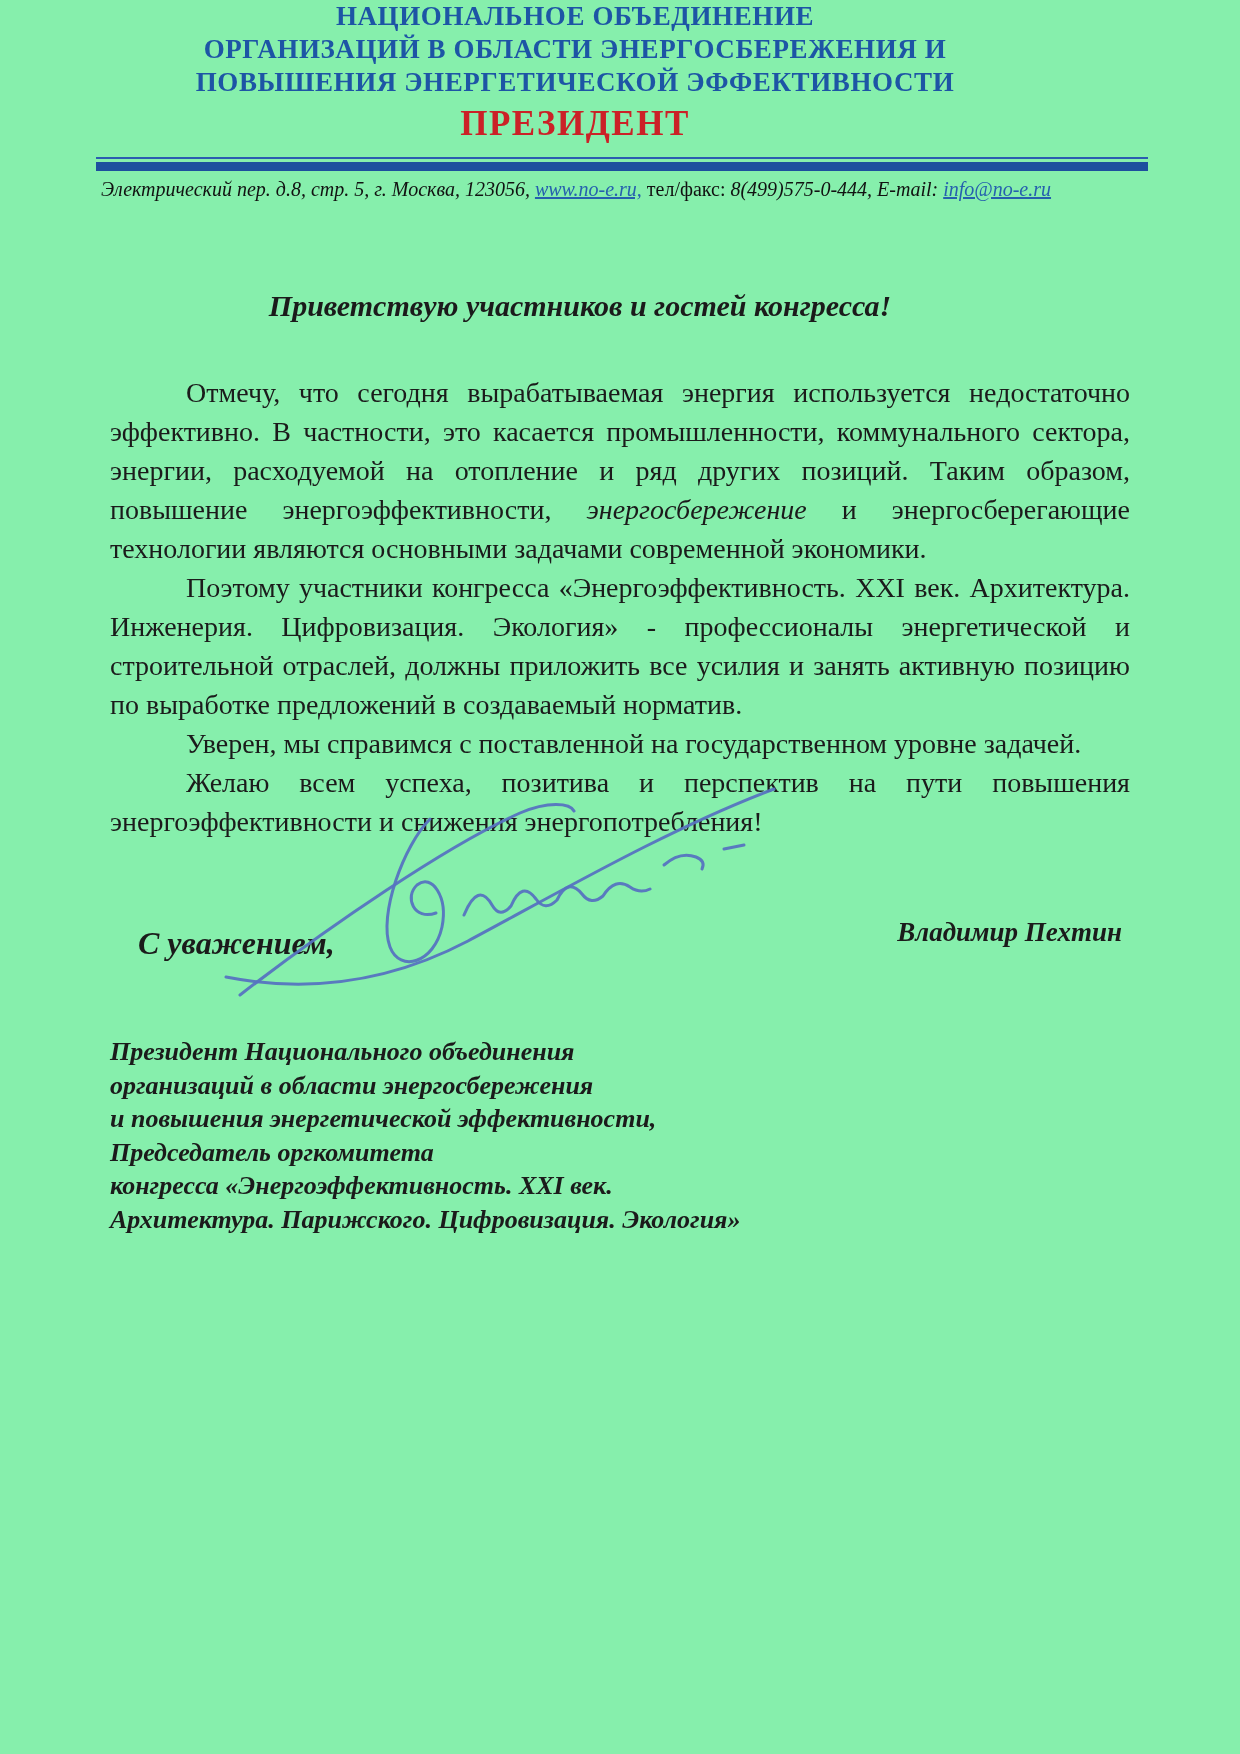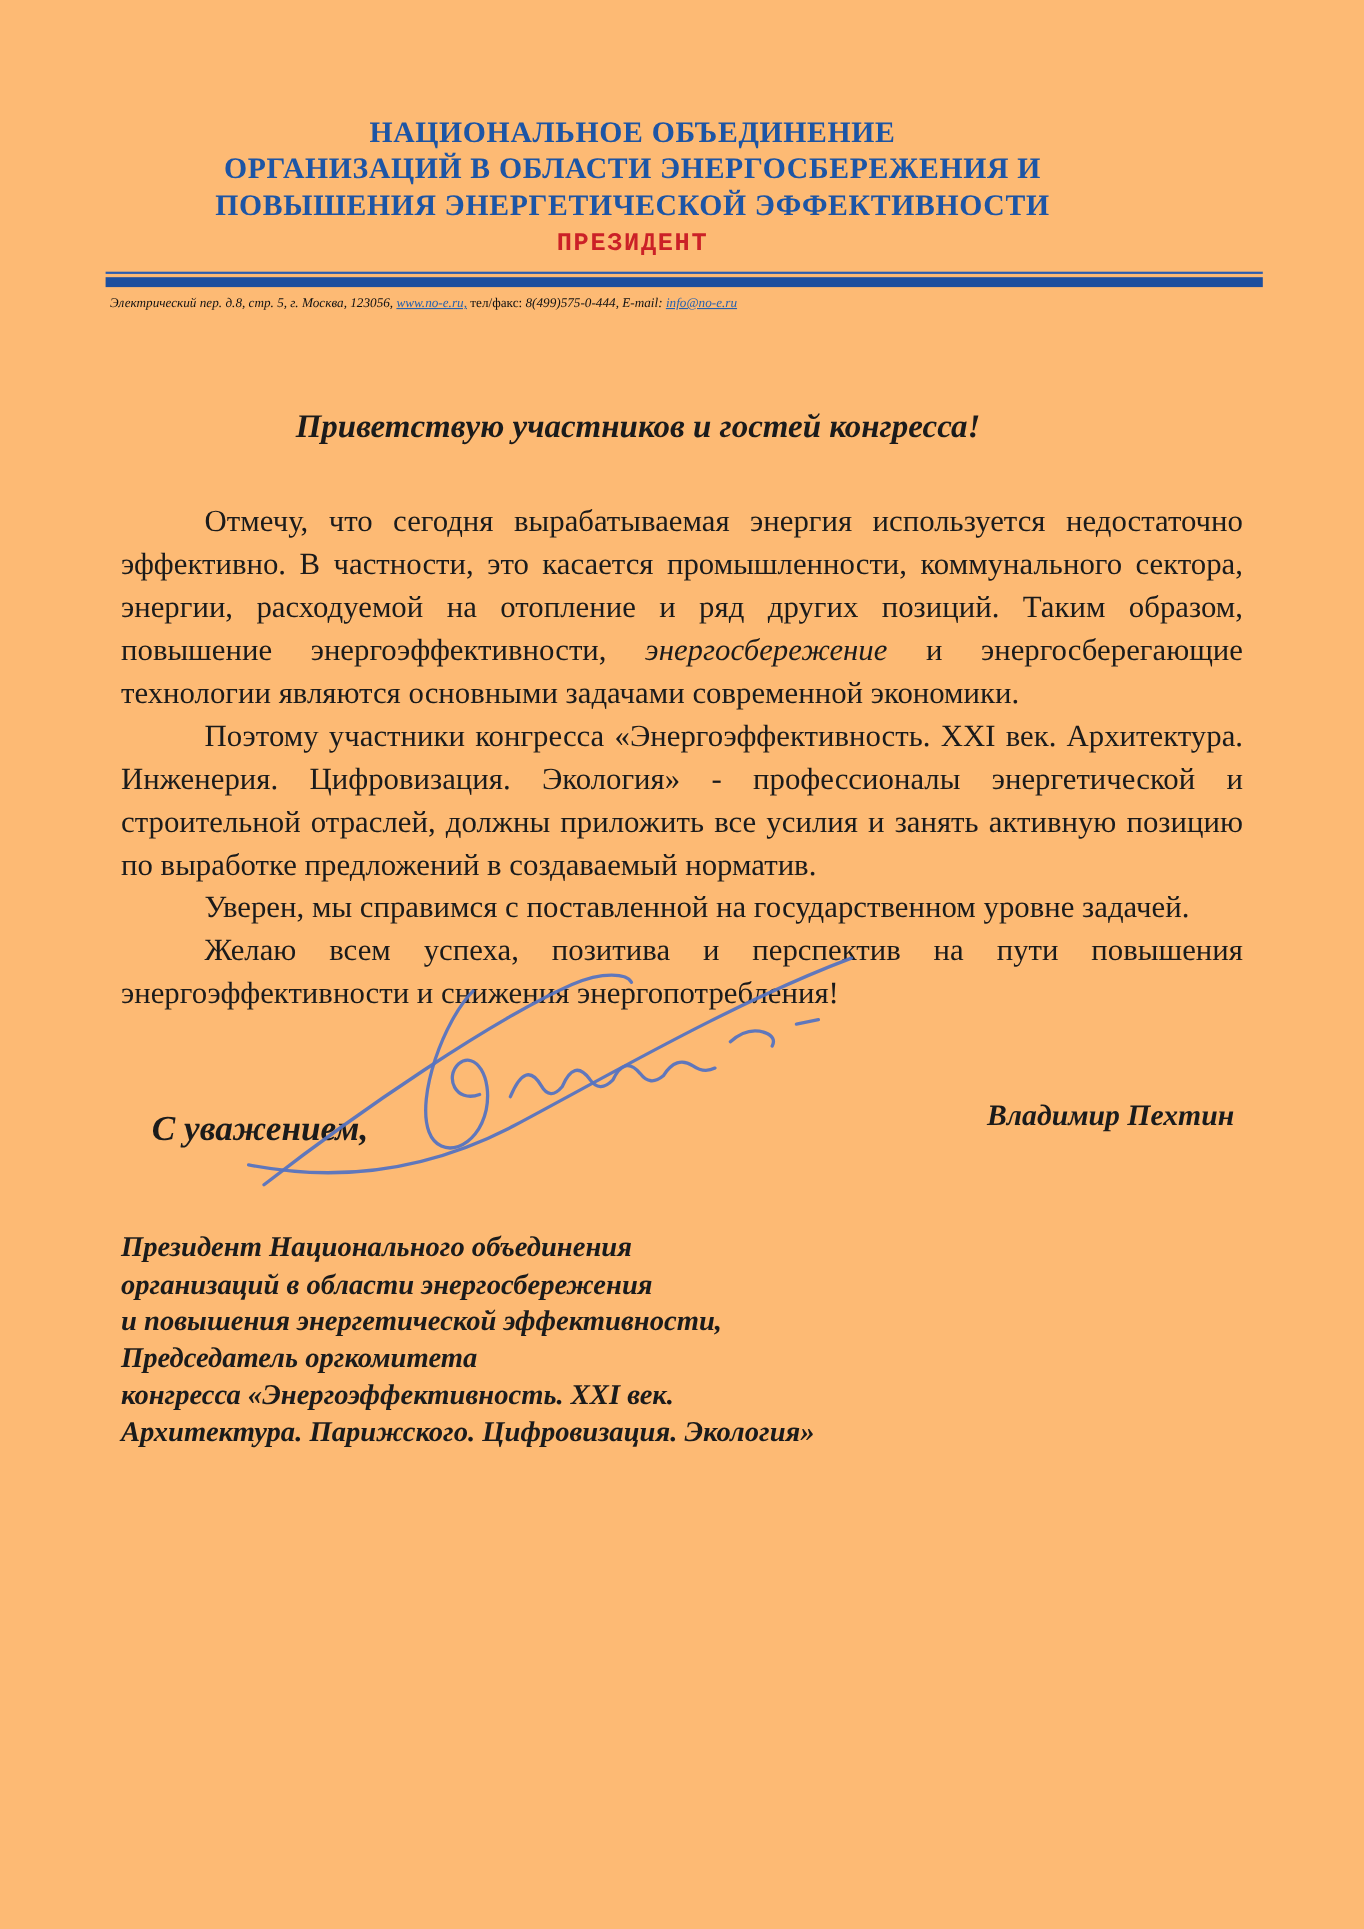--- a/index.html
+++ b/index.html
@@ -4,57 +4,56 @@
 <style>
   html, body {
     margin: 0;
     padding: 0;
     background: #ffffff;
   }
   .page {
     position: relative;
     width: 1240px;
     height: 1754px;
-    background: #fdba74;
+    background: #86efac;
     box-sizing: border-box;
-    padding-top: 104px;
     font-family: "Liberation Serif", "DejaVu Serif", serif;
     color: #1b1b1b;
     overflow: hidden;
   }
   
   .letterhead {
     margin: 0 150px 0 60px;
     text-align: center;
   }
   .org-line {
     font-size: 27px;
     font-weight: 700;
     line-height: 33px;
     letter-spacing: 0.6px;
     color: #1d55a5;
   }
   .role-line {
     margin-top: 5px;
-    font-size: 23px;
+    font-size: 35px;
     font-weight: 700;
     letter-spacing: 1.5px;
     color: #cb2127;
-    font-family: Liberation Mono, monospace;
   }
   .rule {
     margin: 13px 92px 0 96px;
     border-top: 2px solid #2a5db0;
     height: 3px;
     border-bottom: 9px solid #1d4f9e;
   }
   .contact-line {
     margin: 7px 188px 10px 100px;
+    text-align: center;
     font-style: italic;
-    font-size: 12px;
+    font-size: 20px;
     color: #111;
     white-space: nowrap;
   }
   .contact-line .upright { font-style: normal; }
   .contact-link {
     color: #2560ae;
     text-decoration: underline;
     cursor: pointer;
   }
   

